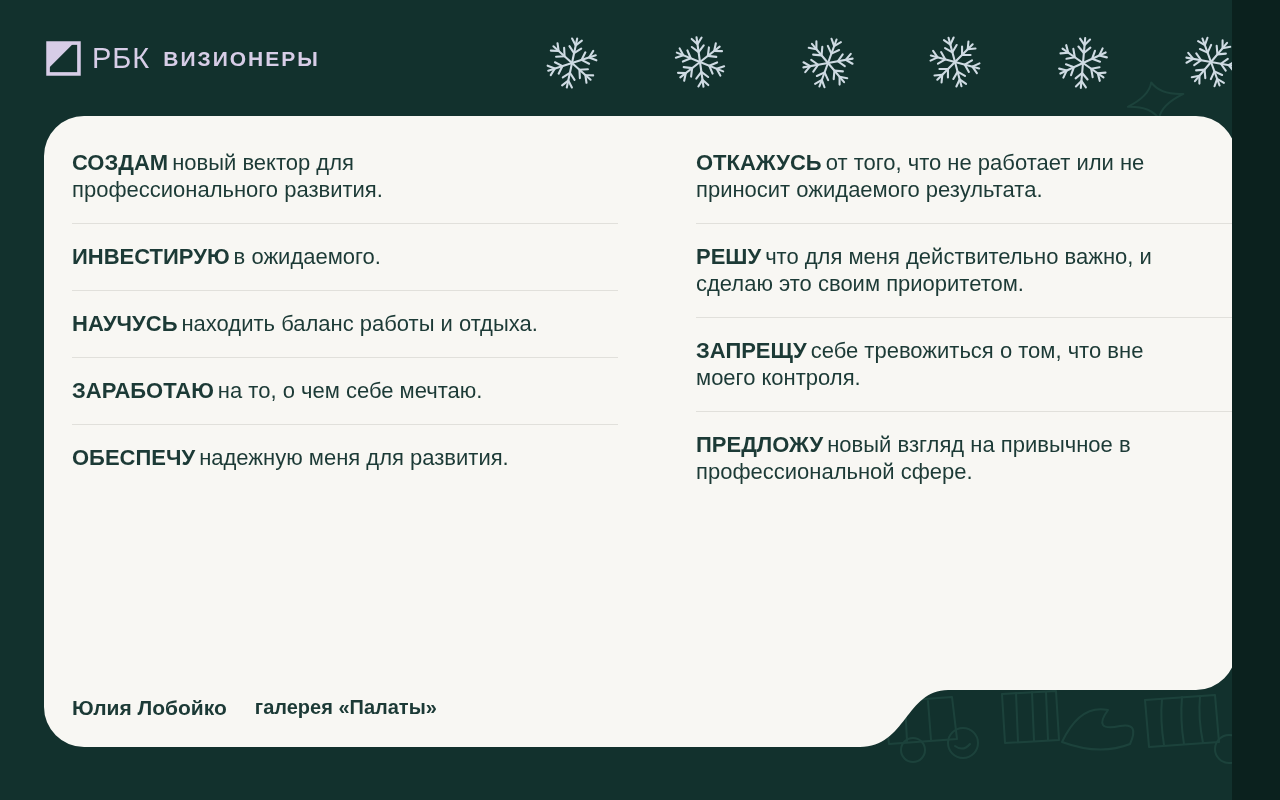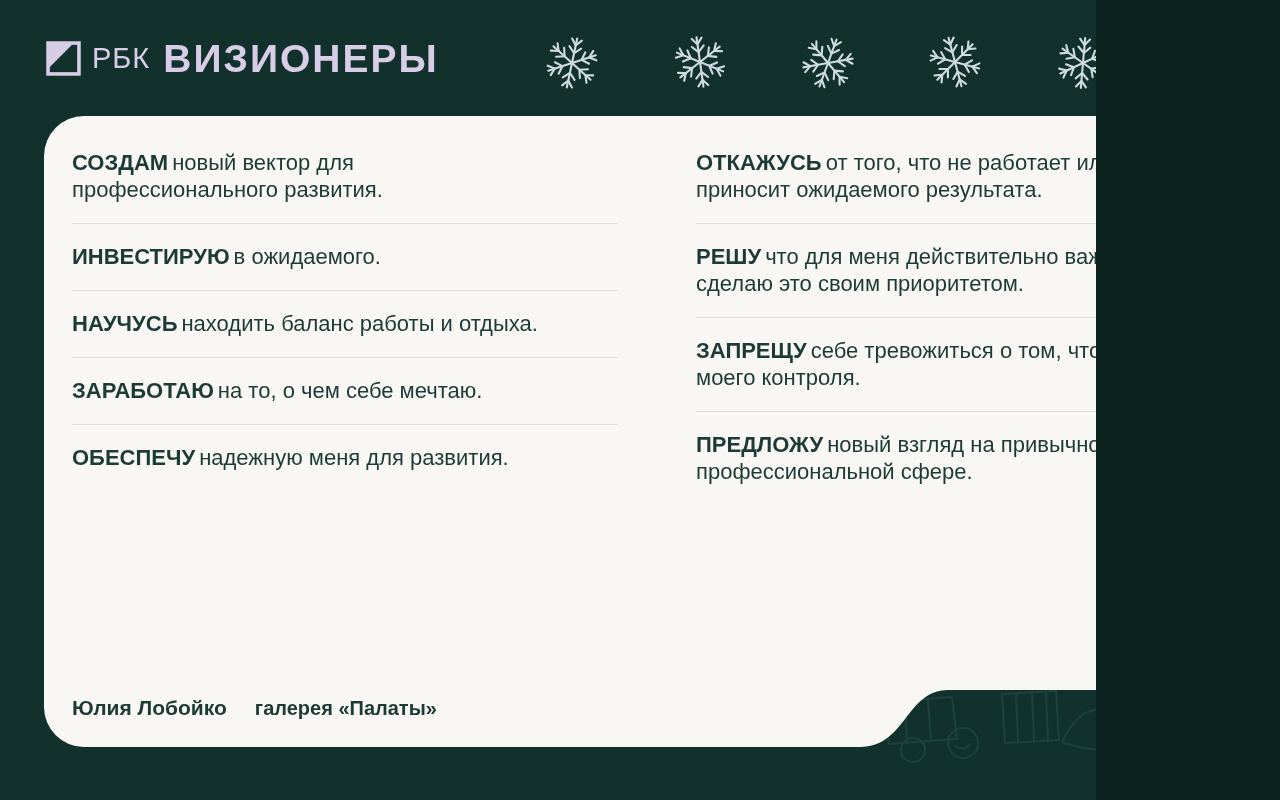--- a/index.html
+++ b/index.html
@@ -1,20 +1,20 @@
 <!DOCTYPE html>
 <html><head>
 <meta charset="utf-8">
 <style>
   html, body { margin: 0; padding: 0; background: #0b211e; }
   * { box-sizing: border-box; }
 
   .stage {
     position: relative;
-    width: 1096px;
+    width: 1232px;
     height: 800px;
     background: #12312D;
     overflow: hidden;
     font-family: "Liberation Sans", sans-serif;
   }
 
   
   .layer { position: absolute; left: 0; top: 0; width: 1280px; height: 800px; pointer-events: none; }
 
   
@@ -28,21 +28,21 @@
     color: #D7CDE7;
   }
   .brand .rbc-mark { width: 35px; height: 35px; display: block; }
   .brand .rbc-word {
     font-size: 29px;
     font-weight: 500;
     letter-spacing: 1px;
     line-height: 35px;
   }
   .brand .brand-title {
-    font-size: 39px;
+    font-size: 21px;
     font-weight: 800;
     letter-spacing: 2px;
     line-height: 35px;
     margin-left: 2px;
   }
 
   .snowflakes { position: absolute; left: 0; top: 0; width: 1280px; height: 110px; }
 
   
   .col {
@@ -60,21 +60,21 @@
   .item:first-child { padding-top: 0; }
 
   .kw { font-weight: 700; margin-right: 4px; text-align: right; }
   .res-text { white-space: pre-line; }
 
   .card-footer {
     position: absolute;
     left: 72px;
     top: 696px;
     display: flex;
-    align-items: center;
+    align-items: flex-start;
     gap: 28px;
     color: #1C3A36;
   }
   .card-footer .author { font-size: 21px; font-weight: 700; }
   .card-footer .gallery { font-size: 20px; font-weight: 700; }
 </style>
 </head>
 <body>
 
 <div class="stage">

